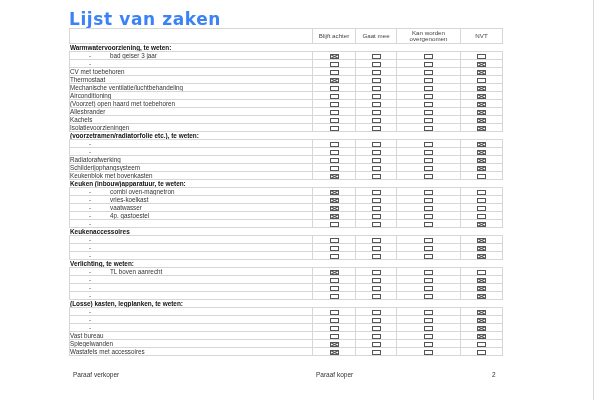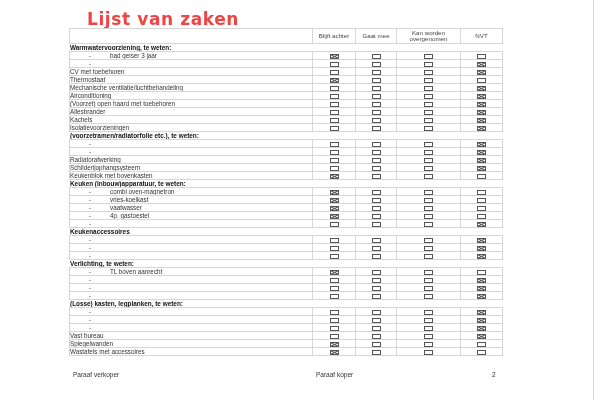--- a/index.html
+++ b/index.html
@@ -3,21 +3,21 @@
 <meta charset="utf-8">
 <style>
   html, body { margin: 0; padding: 0; }
   body {
     width: 600px; height: 400px; background: #ffffff; position: relative; overflow: hidden;
     font-family: "Liberation Sans", sans-serif; color: #222;
   }
   .scan-edge { position: absolute; left: 593px; top: 0; width: 1px; height: 400px; background: #d8d8d8; }
   .title {
     position: absolute; left: 69px; top: 9px; font-size: 17px; font-weight: bold;
-    color: #ef4444; letter-spacing: 0.6px; font-family: "DejaVu Sans", sans-serif; margin-left: 18px;
+    color: #3b82f6; letter-spacing: 0.6px; font-family: "DejaVu Sans", sans-serif;
   }
   table.list {
     position: absolute; left: 69px; top: 28px; border-collapse: collapse;
     table-layout: fixed; width: 433px;
   }
   table.list td, table.list th {
     border: 1px solid #d6d6d6; padding: 0; height: 7px; line-height: 7px;
     font-size: 6.3px; overflow: hidden; white-space: nowrap;
   }
   table.list thead th {

